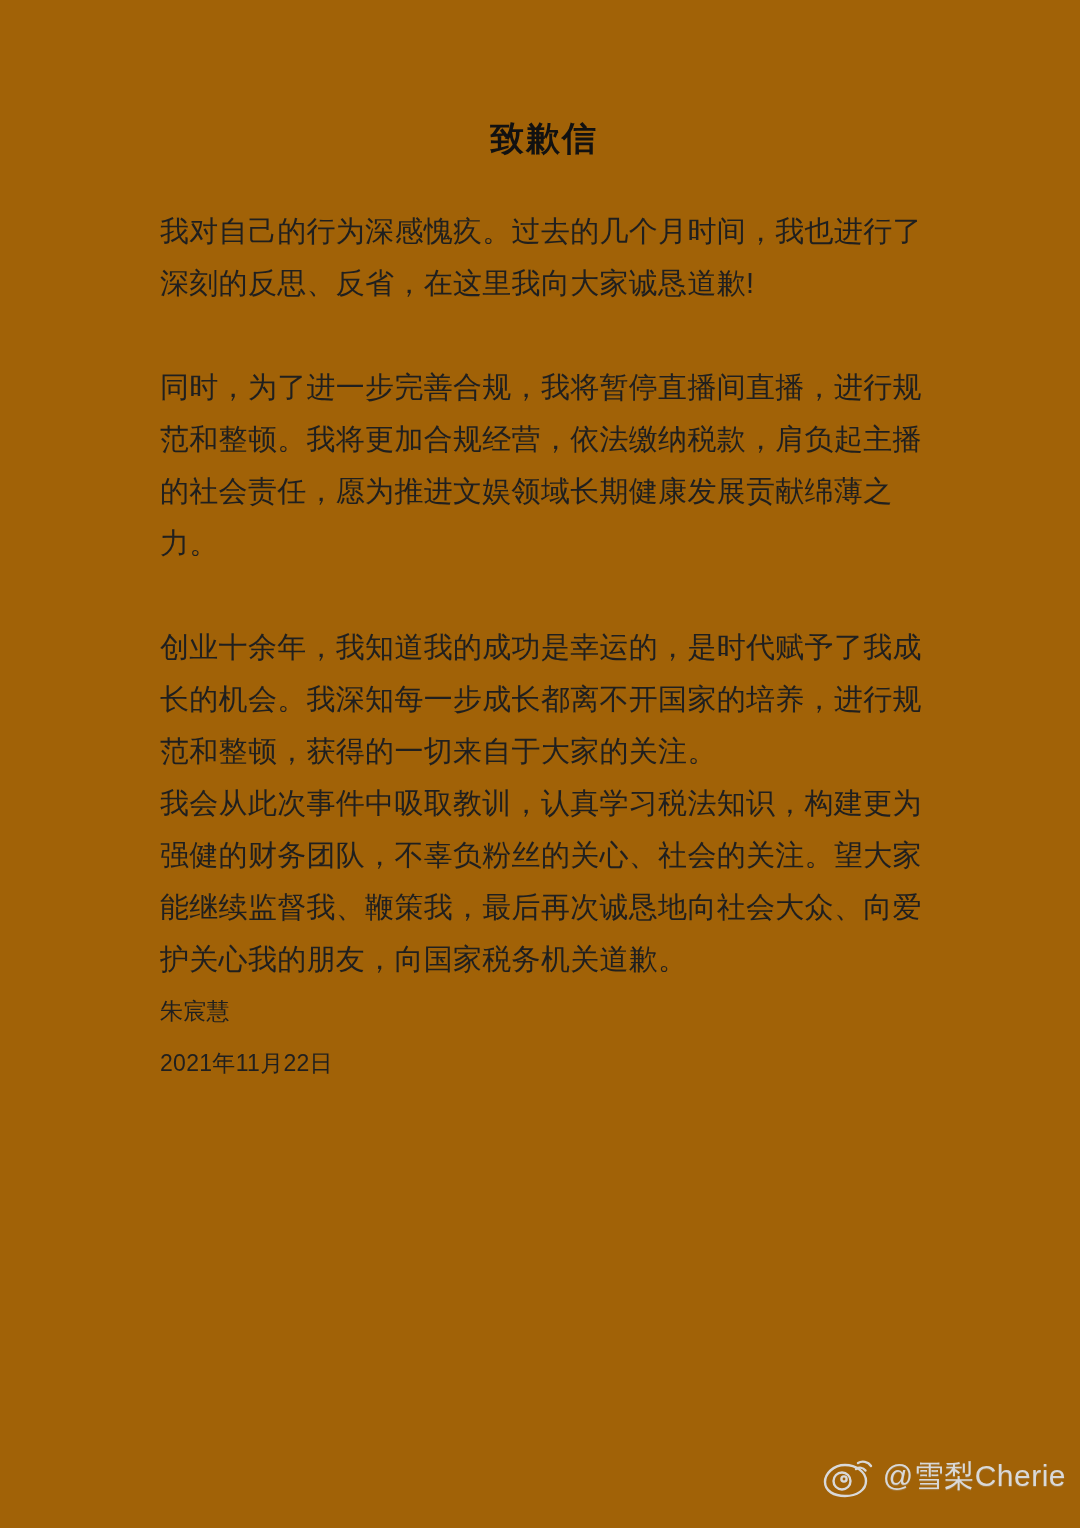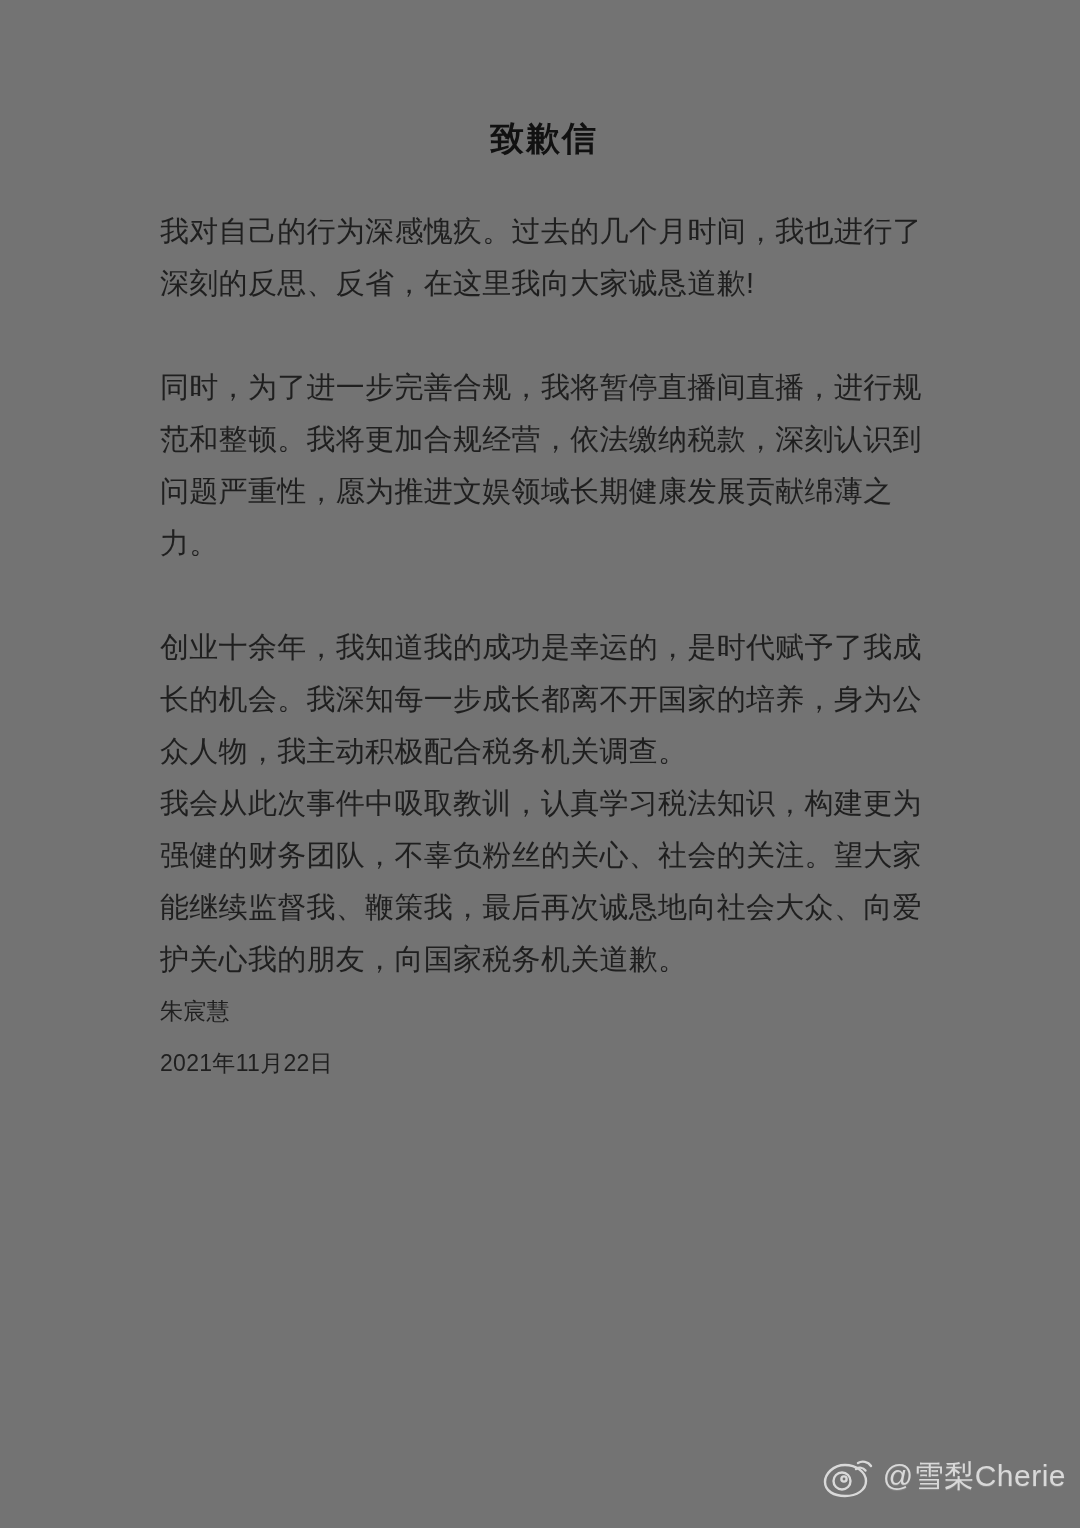--- a/index.html
+++ b/index.html
@@ -11,21 +11,21 @@
     width: 1080px;
     height: 1528px;
     position: relative;
     overflow: hidden;
     font-family: "Liberation Sans", sans-serif;
     -webkit-font-smoothing: antialiased;
   }
   .page {
     position: absolute;
     inset: 0;
-    background: #737373;
+    background: #a16207;
   }
   .letter {
     position: absolute;
     left: 160px;
     right: 152px;
     top: 118px;
   }
   .title {
     margin: 0 0 46px 0;
     text-align: center;
@@ -79,23 +79,23 @@
 
 <div class="page">
 
   <div class="letter">
 
     <h1 class="title">致歉信</h1>
 
     <p class="para">我对自己的行为深感愧疚。过去的几个月时间，我也进行了深刻的反思、反省，在这里我向大家诚恳道歉!</p>
 
 
-    <p class="para">同时，为了进一步完善合规，我将暂停直播间直播，进行规范和整顿。我将更加合规经营，依法缴纳税款，深刻认识到问题严重性，愿为推进文娱领域长期健康发展贡献绵薄之力。</p>
+    <p class="para">同时，为了进一步完善合规，我将暂停直播间直播，进行规范和整顿。我将更加合规经营，依法缴纳税款，肩负起主播的社会责任，愿为推进文娱领域长期健康发展贡献绵薄之力。</p>
 
-    <p class="para tight">创业十余年，我知道我的成功是幸运的，是时代赋予了我成长的机会。我深知每一步成长都离不开国家的培养，身为公众人物，我主动积极配合税务机关调查。</p>
+    <p class="para tight">创业十余年，我知道我的成功是幸运的，是时代赋予了我成长的机会。我深知每一步成长都离不开国家的培养，进行规范和整顿，获得的一切来自于大家的关注。</p>
 
     <p class="para tight">我会从此次事件中吸取教训，认真学习税法知识，构建更为强健的财务团队，不辜负粉丝的关心、社会的关注。望大家能继续监督我、鞭策我，最后再次诚恳地向社会大众、向爱护关心我的朋友，向国家税务机关道歉。</p>
 
     <div class="signature-block">
       <div>朱宸慧</div>
       <div>2021年11月22日</div>
     </div>
 
   </div>
 

